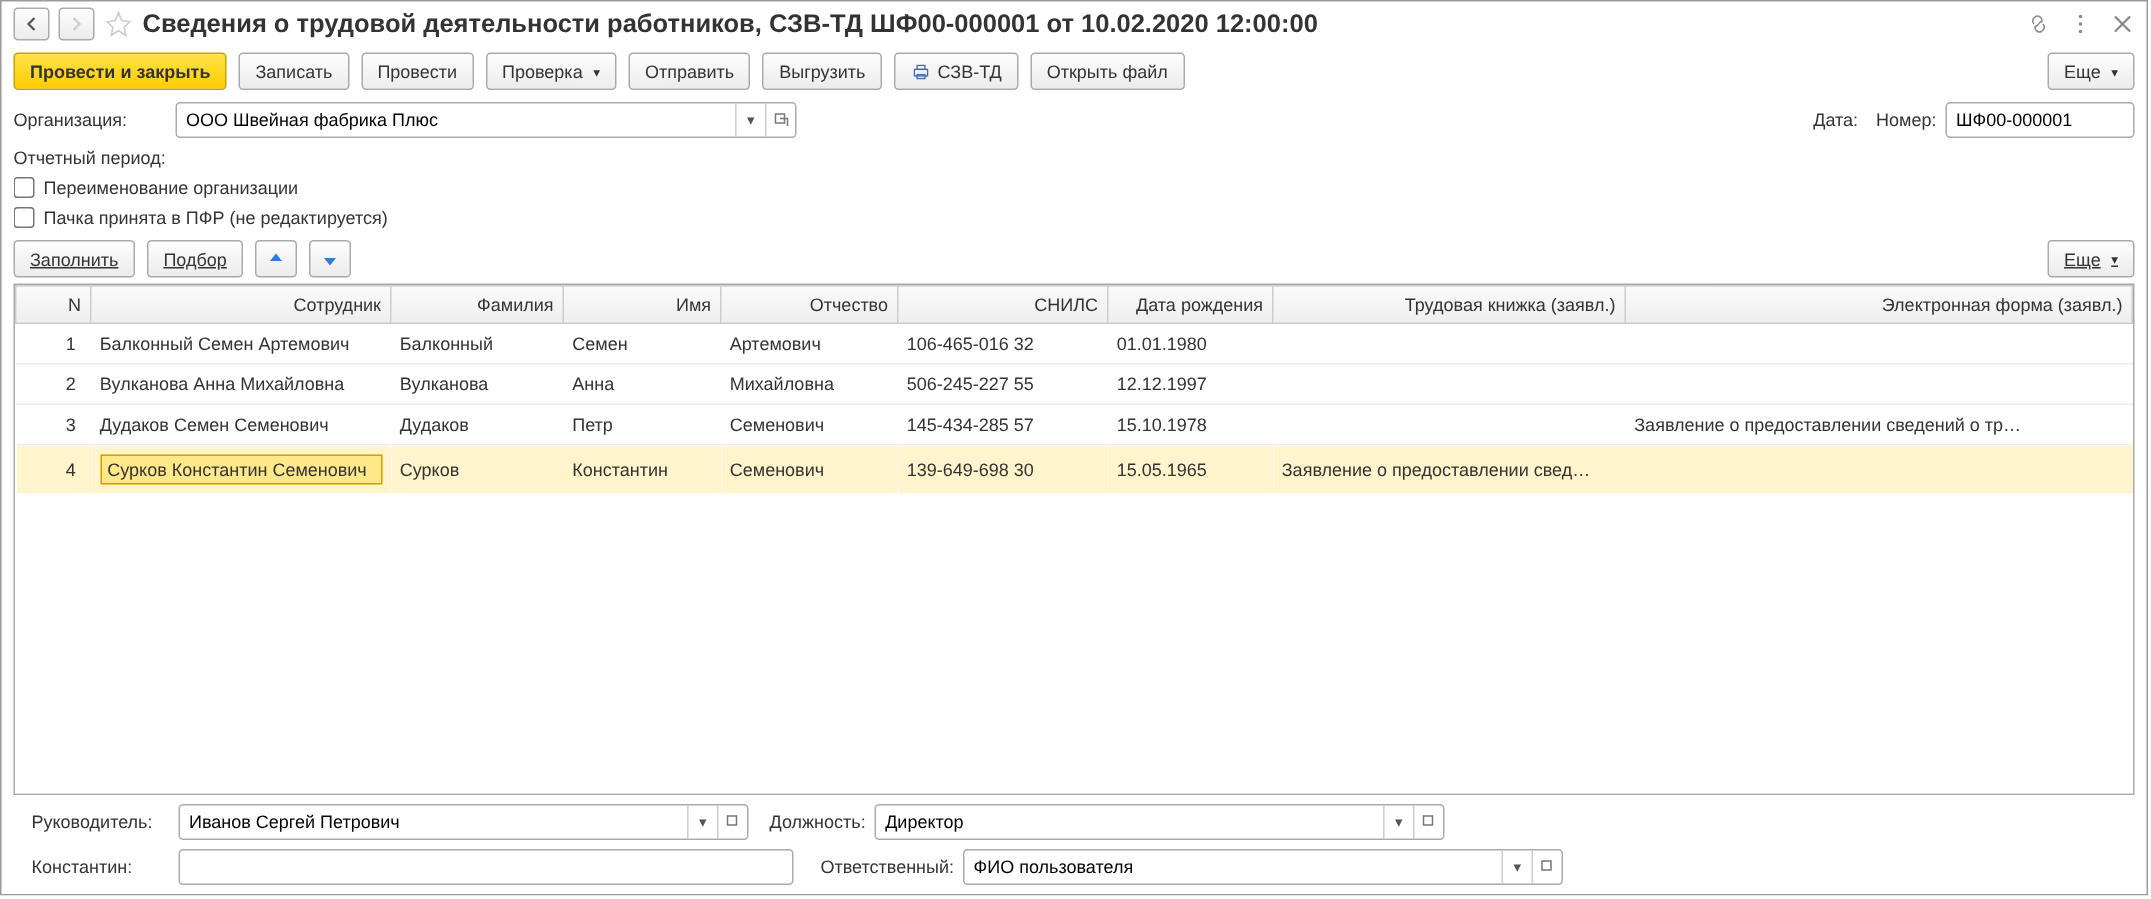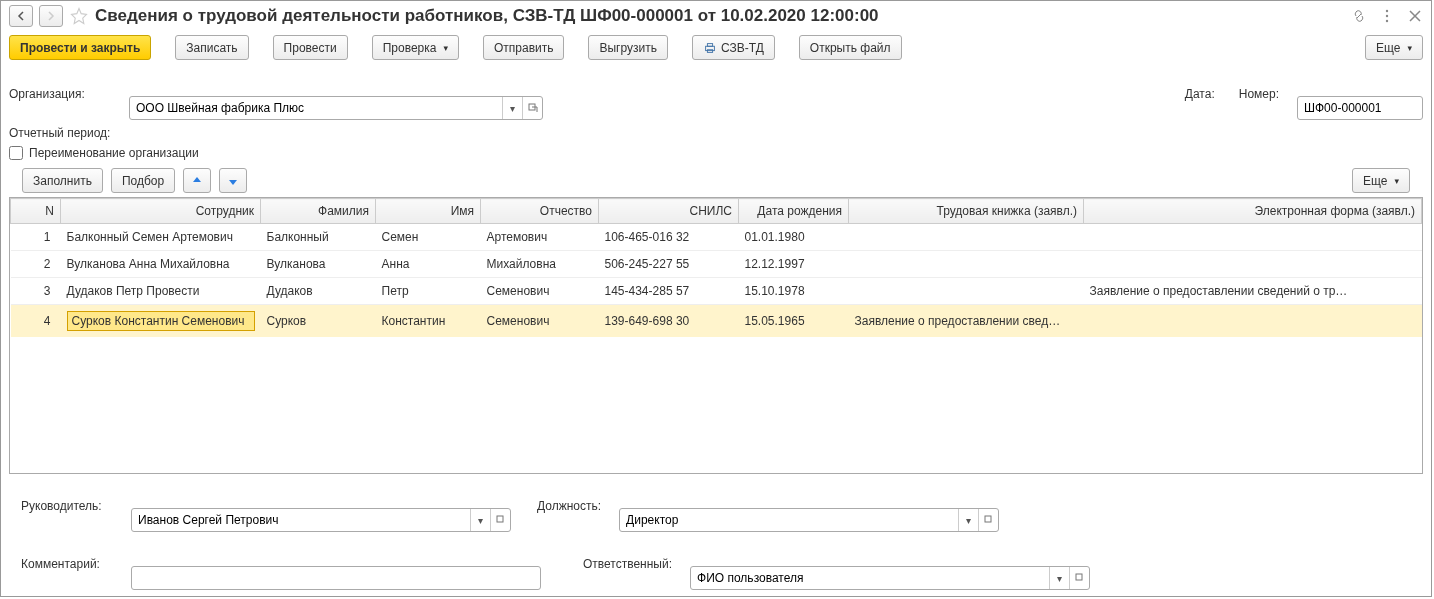--- a/index.html
+++ b/index.html
@@ -7,38 +7,38 @@
 .window { border: 1px solid #999; width: 1432px; height: 597px; position: relative; display: flex; flex-direction: column; }
 
 .titlebar { display: flex; align-items: center; padding: 4px 8px; gap: 6px; }
 .nav-btn { width: 24px; height: 22px; border: 1px solid #aaa; border-radius: 3px; background: linear-gradient(#fdfdfd,#ececec); display: inline-flex; align-items: center; justify-content: center; cursor: pointer; }
 .nav-btn svg { width: 10px; height: 10px; }
 .star-icon { width: 20px; height: 20px; display: inline-flex; align-items: center; justify-content: center; color: #ccc; }
 .title-text { font-size: 17px; font-weight: bold; flex: 1; }
 .titlebar-right { display: flex; gap: 12px; align-items: center; }
 .titlebar-ic { width: 16px; height: 16px; color: #888; cursor: pointer; display: inline-flex; align-items: center; justify-content: center; }
 
-.toolbar { display: flex; align-items: center; padding: 4px 8px; gap: 24px; }
+.toolbar { display: flex; align-items: center; padding: 4px 8px; gap: 8px; }
 .btn { height: 25px; padding: 0 10px; border: 1px solid #aaa; border-radius: 3px; background: linear-gradient(#fdfdfd,#ececec); display: inline-flex; align-items: center; gap: 4px; cursor: pointer; font-size: 12px; }
 .btn-primary { background: linear-gradient(#ffe34a,#ffcc00); border-color: #c9a400; font-weight: bold; }
 .btn .caret { font-size: 9px; margin-left: 3px; }
 .toolbar-spacer { flex: 1; }
 
 .form-area { padding: 4px 8px; display: flex; flex-direction: column; gap: 6px; }
-.form-row { display: flex; align-items: center; gap: 18px; }
+.form-row { display: flex; align-items: center; gap: 6px; }
 .label { width: 102px; }
 .label-tight { }
-.inputwrap { display: flex; align-items: center; border: 1px solid #aaa; border-radius: 3px; height: 24px; background: #fff; margin-top: 28px; }
+.inputwrap { display: flex; align-items: center; border: 1px solid #aaa; border-radius: 3px; height: 24px; background: #fff; }
 .inputwrap input { border: none; outline: none; height: 22px; padding: 0 6px; font-size: 12px; flex: 1; background: transparent; }
 .inputwrap .mini { width: 20px; height: 22px; border-left: 1px solid #ccc; display: inline-flex; align-items: center; justify-content: center; cursor: pointer; font-size: 10px; color: #555; }
 .inputwrap .mini svg { width: 10px; height: 10px; }
 .cb-row { display: flex; align-items: center; gap: 6px; }
 .cb-row input[type=checkbox] { width: 14px; height: 14px; }
 
-.tabletools { display: flex; align-items: flex-start; padding: 4px 21px; gap: 8px; }
+.tabletools { display: flex; align-items: flex-start; padding: 4px 8px; gap: 8px; text-decoration: underline; }
 .icon-btn { width: 28px; height: 25px; border: 1px solid #aaa; border-radius: 3px; background: linear-gradient(#fdfdfd,#ececec); display: inline-flex; align-items: center; justify-content: center; cursor: pointer; }
 .icon-btn svg { width: 12px; height: 12px; }
 
 .tablewrap { margin: 0 8px; border: 1px solid #aaa; flex: 1; overflow: hidden; display: flex; flex-direction: column; }
 table { border-collapse: collapse; width: 100%; table-layout: fixed; }
 th { background: linear-gradient(#fafafa,#eee); border: 1px solid #ccc; text-align: right; font-weight: normal; padding: 5px 6px; font-size: 12px; }
 td { border-top: 1px solid #eee; padding: 6px 6px; font-size: 12px; overflow: hidden; text-overflow: ellipsis; white-space: nowrap; }
 tr.sel td { background: #fff4cc; }
 tr.sel td .empbox { border: 1px solid #d4a000; background: #ffe88a; padding: 2px 4px; display: inline-block; width: 100%; }
 .col-n { width: 50px; text-align: right; }
@@ -141,20 +141,24 @@
       </span>
     </div>
 
     <div class="form-row">
       <span class="label">Отчетный период:</span>
     </div>
 
     <div class="cb-row">
       <input type="checkbox" style="">
       <span>Переименование организации</span>
+    </div>
+    <div class="cb-row">
+      <input type="checkbox" style="">
+      <span>Пачка принята в ПФР (не редактируется)</span>
     </div>
   </div>
 
   <div class="tabletools">
     <span class="btn">Заполнить</span>
     <span class="btn">Подбор</span>
     <span class="icon-btn">
         <svg viewBox="0 0 12 12">
           <path d="M6 2l4 5H2z" fill="#2a7de1"></path>
         </svg>
@@ -204,21 +208,21 @@
             <td>Вулканова</td>
             <td>Анна</td>
             <td>Михайловна</td>
             <td>506-245-227 55</td>
             <td>12.12.1997</td>
             <td></td>
             <td></td>
           </tr>
           <tr>
             <td class="col-n">3</td>
-            <td>Дудаков Петр Провести</td>
+            <td>Дудаков Семен Семенович</td>
             <td>Дудаков</td>
             <td>Петр</td>
             <td>Семенович</td>
             <td>145-434-285 57</td>
             <td>15.10.1978</td>
             <td></td>
             <td>Заявление о предоставлении сведений о тр…</td>
           </tr>
           <tr class="sel">
             <td class="col-n">4</td>
@@ -253,25 +257,25 @@
         <input value="Директор" style="">
         <span class="mini">▾</span>
         <span class="mini">
             <svg viewBox="0 0 10 10">
               <rect x="1" y="1" width="6" height="6" fill="none" stroke="#777"></rect>
             </svg>
           </span>
       </span>
     </div>
     <div class="form-row">
-      <span style="width:92px">Комментарий:</span>
+      <span style="width:92px">Константин:</span>
       <span class="inputwrap" style="width:410px">
         <input value="" style="">
       </span>
-      <span style="margin-left:24px">Ответственный:</span>
+      <span style="margin-left:12px">Ответственный:</span>
       <span class="inputwrap" style="width:400px">
         <input value="ФИО пользователя" style="">
         <span class="mini">▾</span>
         <span class="mini">
             <svg viewBox="0 0 10 10">
               <rect x="1" y="1" width="6" height="6" fill="none" stroke="#777"></rect>
             </svg>
           </span>
       </span>
     </div>

